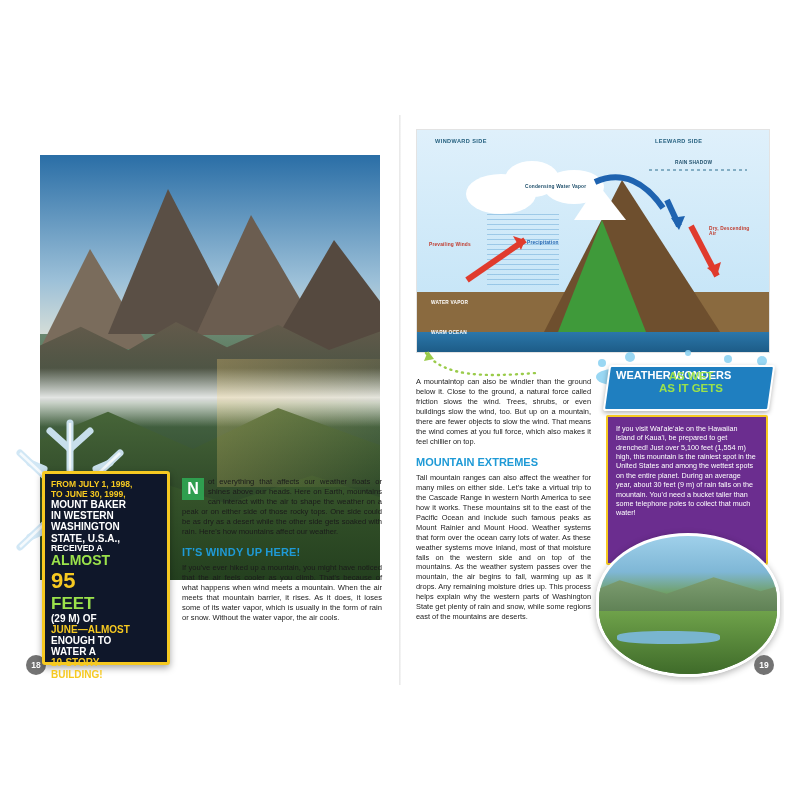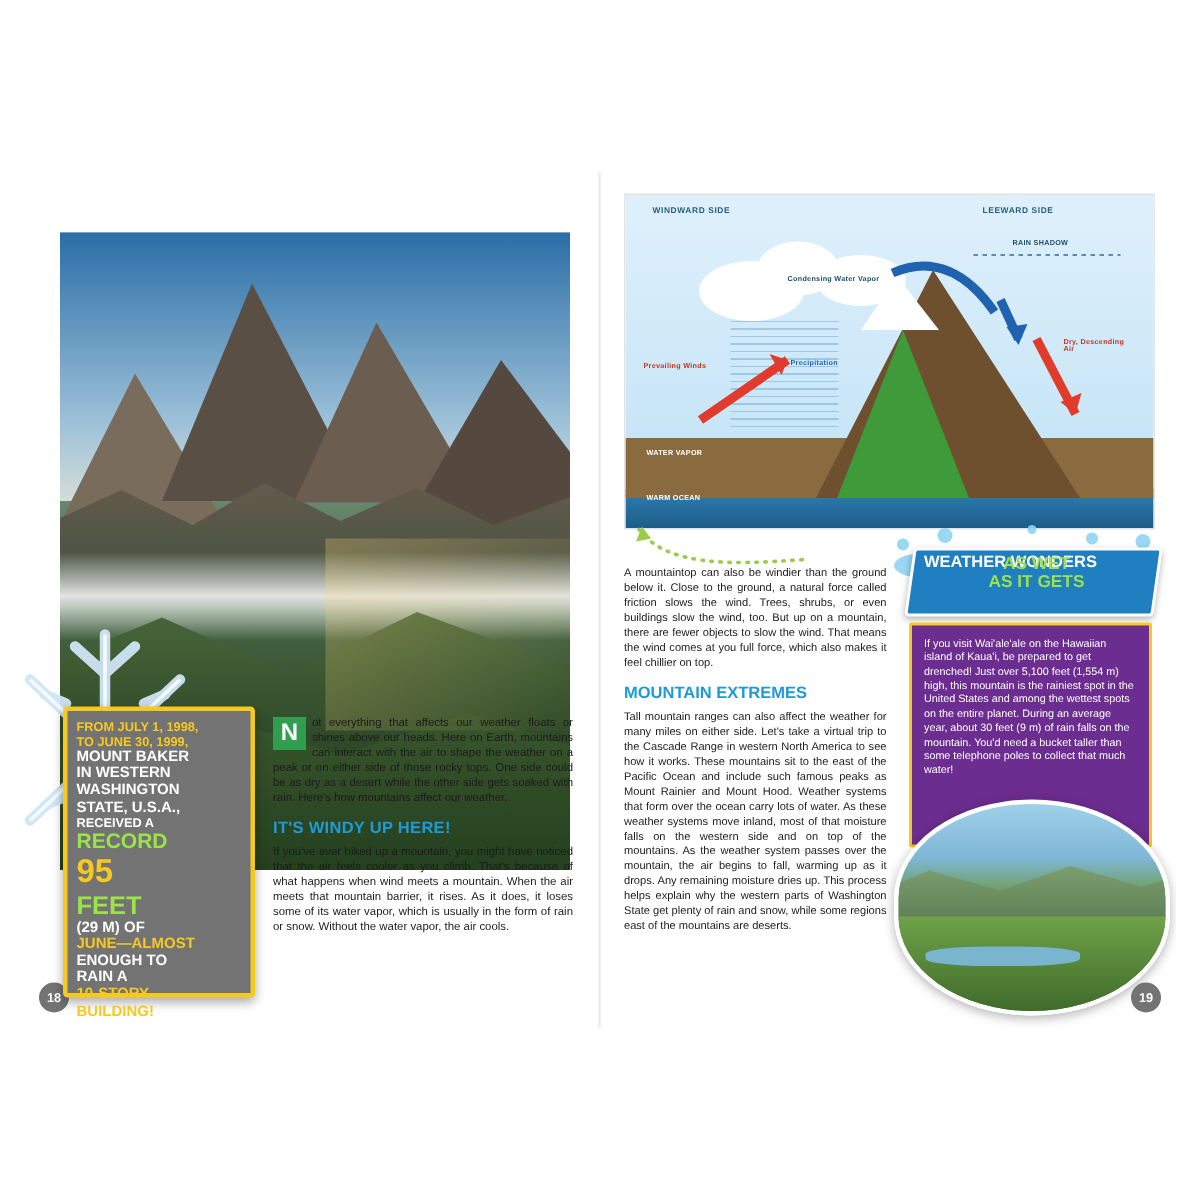--- a/index.html
+++ b/index.html
@@ -105,21 +105,21 @@
 
   
   .snowflake{
     position:absolute;left:-6px;top:290px;width:120px;height:190px;z-index:7;
     color:#cfe6f5;
   }
 
   
   .fact-box{
     position:absolute;left:26px;top:356px;width:128px;height:194px;z-index:8;
-    background:#737373;border:3px solid #f6c921;border-radius:3px;
+    background:#0f172a;border:3px solid #f6c921;border-radius:3px;
     box-shadow:0 3px 7px rgba(0,0,0,.35);
     padding:6px 6px;box-sizing:border-box;
     color:#ffffff;font-weight:bold;line-height:1.12;
   }
   .fact-box .l{display:block;}
   .fb-y{color:#f6c921;}
   .fb-g{color:#9be24b;}
   .fb-w{color:#ffffff;}
   .fb-sm{font-size:8.5px;}
   .fb-md{font-size:10px;}
@@ -306,27 +306,27 @@
     </div>
 
     <div class="fact-box">
       <span class="l fb-sm fb-y">FROM JULY 1, 1998,</span>
       <span class="l fb-sm fb-y">TO JUNE 30, 1999,</span>
       <span class="l fb-md fb-w">MOUNT BAKER</span>
       <span class="l fb-md fb-w">IN WESTERN</span>
       <span class="l fb-md fb-w">WASHINGTON</span>
       <span class="l fb-md fb-w">STATE, U.S.A.,</span>
       <span class="l fb-sm fb-w">RECEIVED A</span>
-      <span class="l fb-lg fb-g">RECORD</span>
+      <span class="l fb-lg fb-g">ALMOST</span>
       <span class="l fb-xxl fb-y">95</span>
       <span class="l fb-xl fb-g">FEET</span>
       <span class="l fb-md fb-w">(29 M) OF</span>
       <span class="l fb-md fb-y">JUNE—ALMOST</span>
       <span class="l fb-md fb-w">ENOUGH TO</span>
-      <span class="l fb-md fb-w">RAIN A</span>
+      <span class="l fb-md fb-w">WATER A</span>
       <span class="l fb-md fb-y">10-STORY</span>
       <span class="l fb-md fb-y">BUILDING!</span>
     </div>
 
     <div class="left-text">
       <div>
         <span class="dropcap">N</span>
         <span>ot everything that affects our weather floats or shines above our heads. Here on Earth, mountains can interact with the air to shape the weather on a peak or on either side of those rocky tops. One side could be as dry as a desert while the other side gets soaked with rain. Here's how mountains affect our weather.</span>
       </div>
       <div class="head-blue">IT'S WINDY UP HERE!</div>

